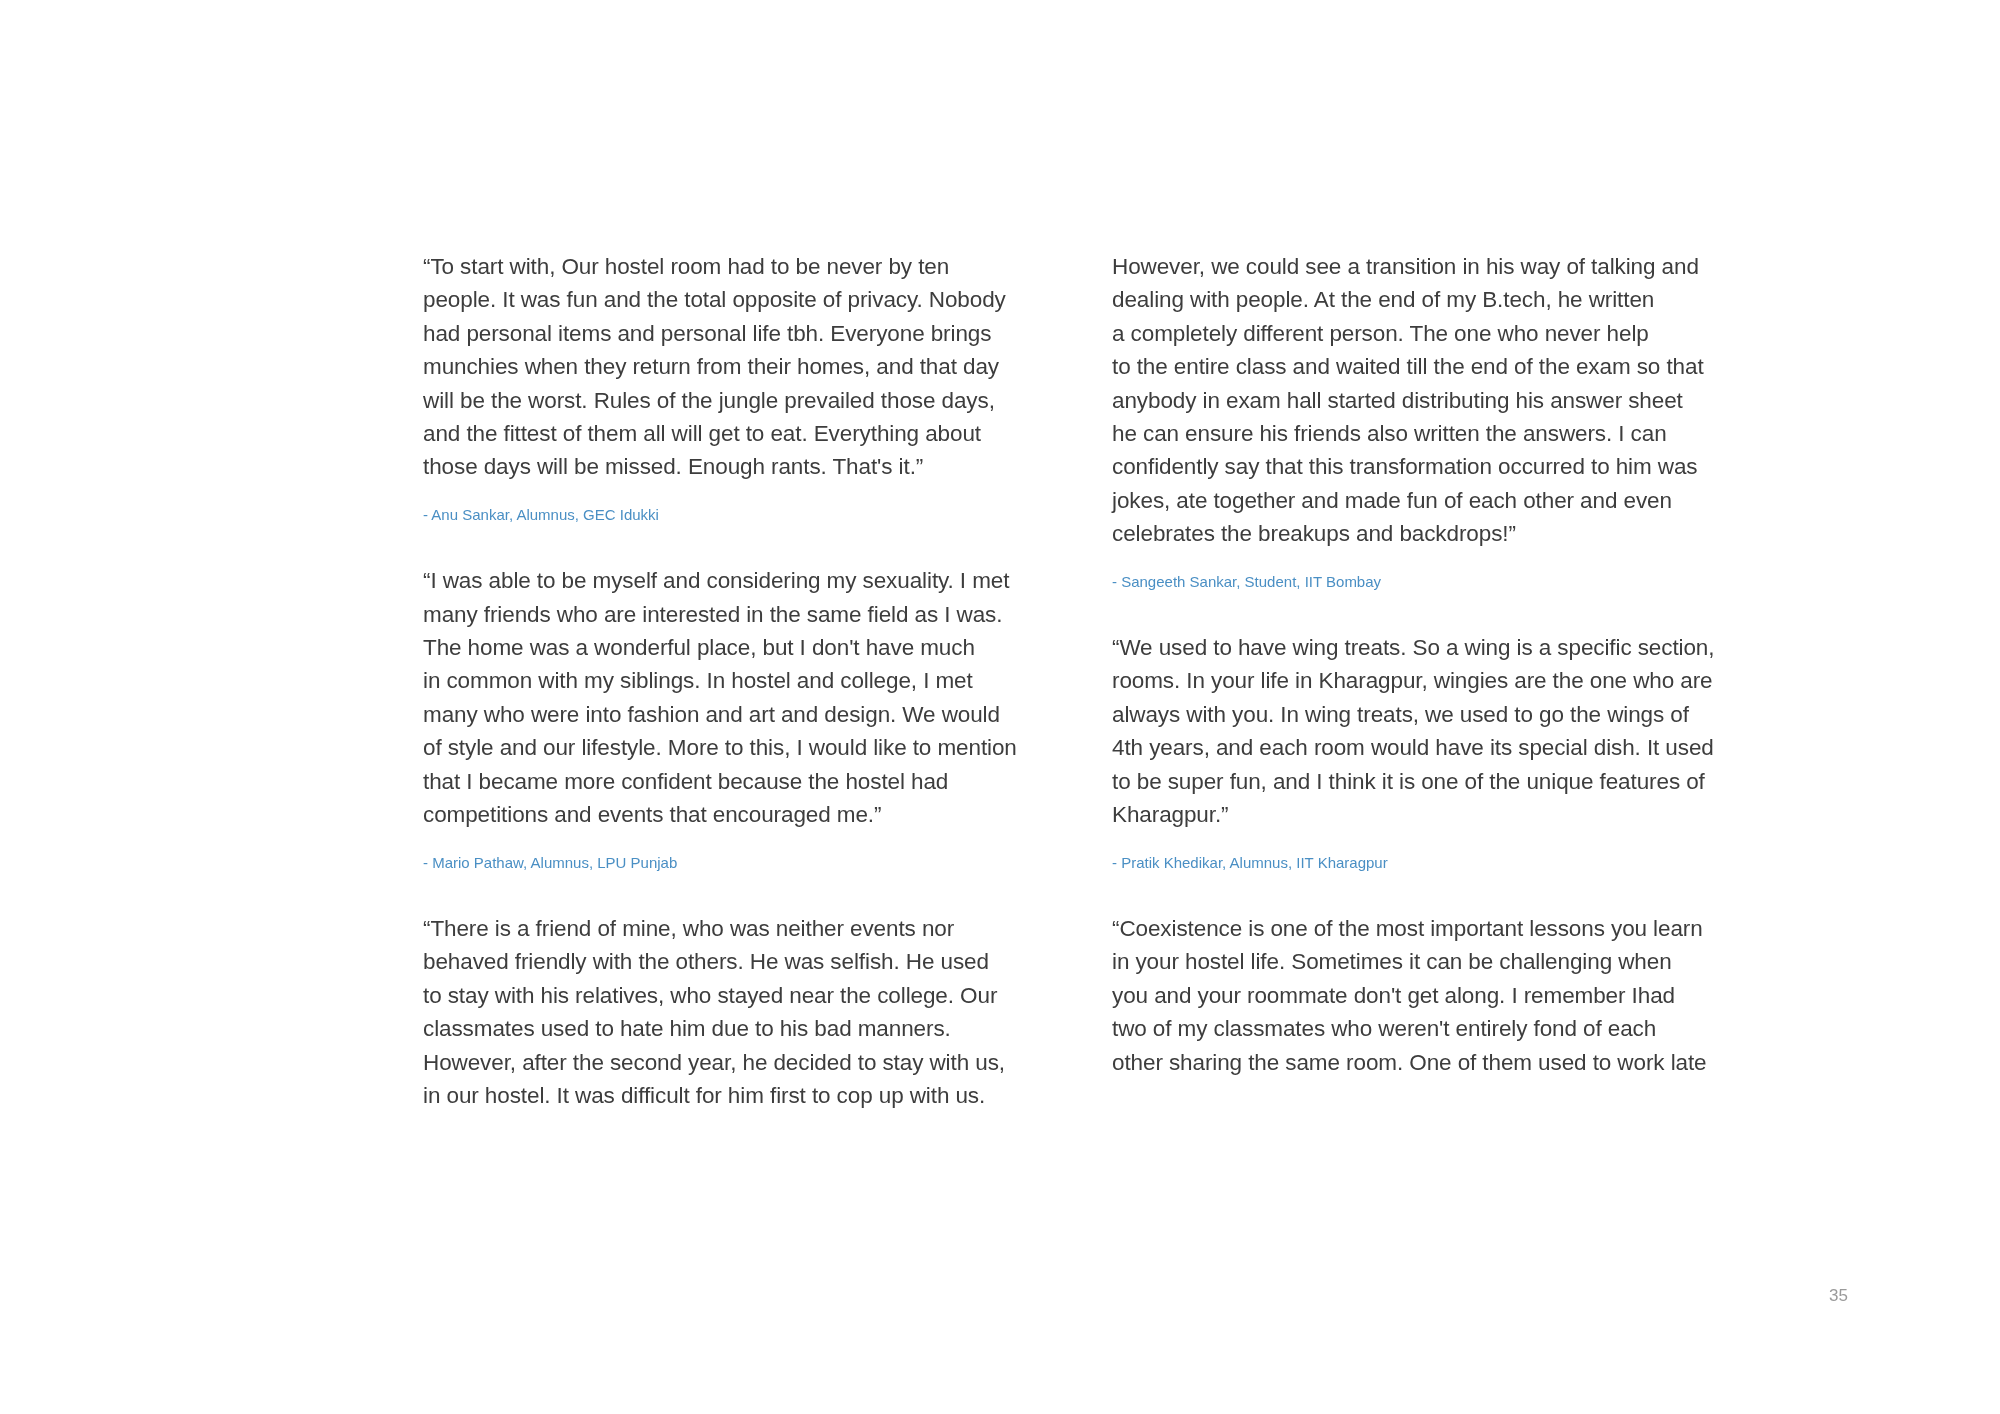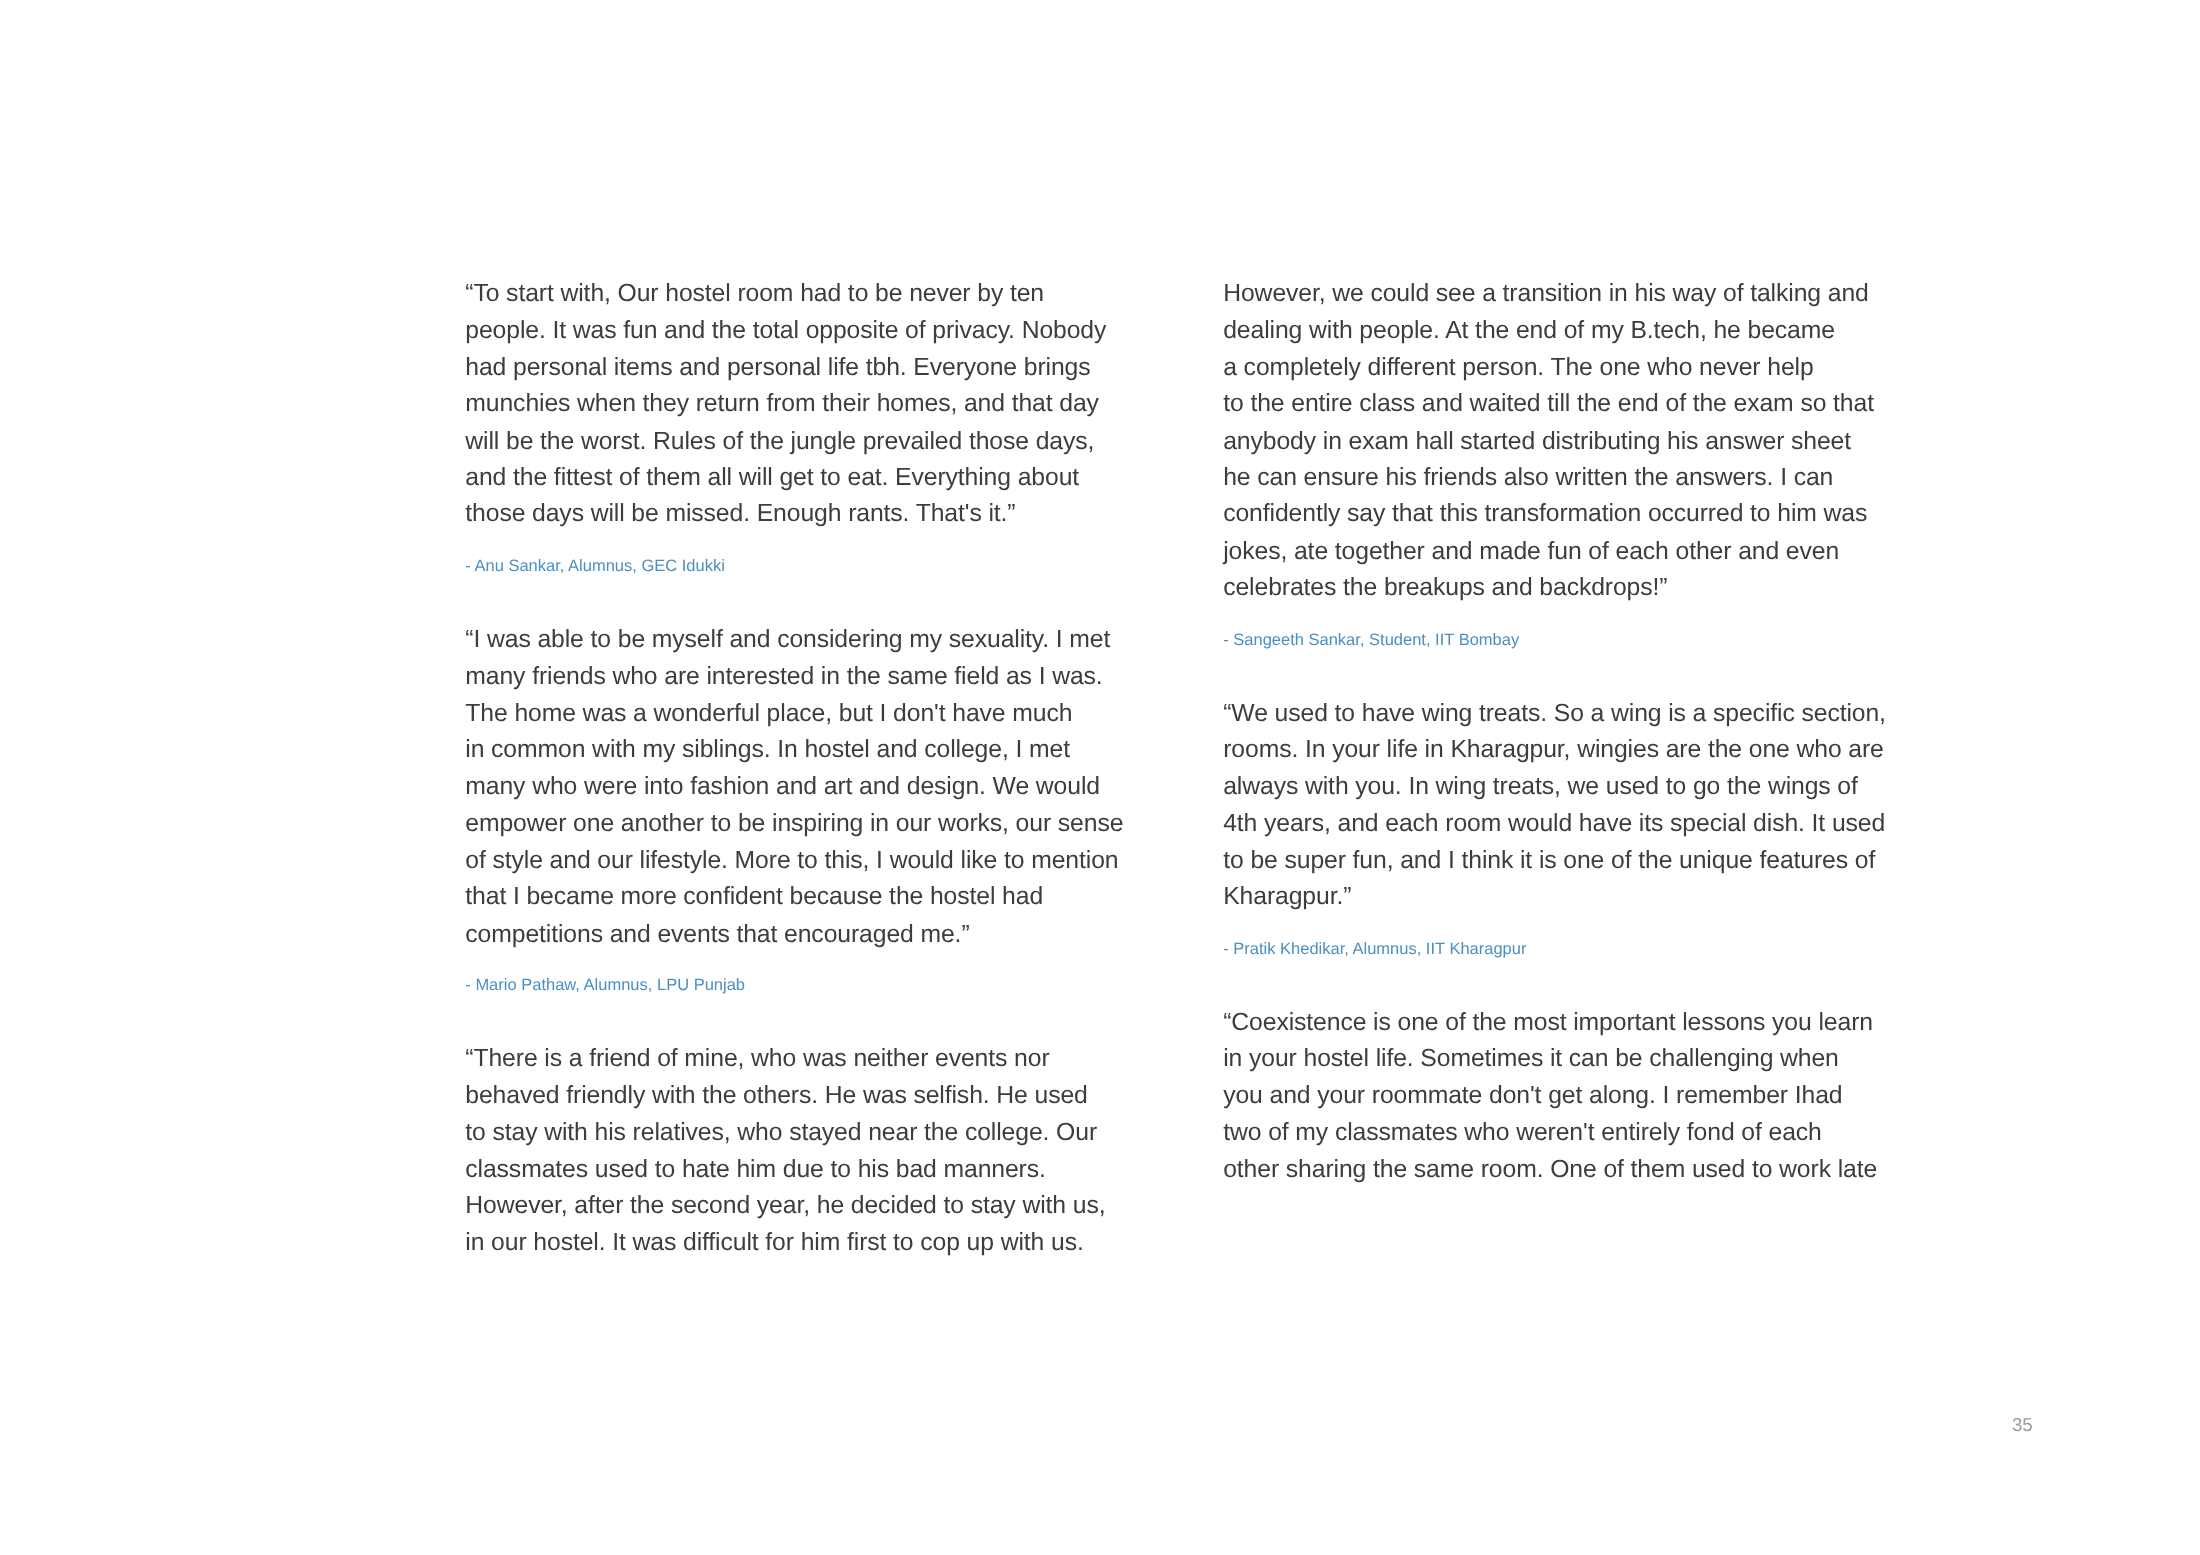--- a/index.html
+++ b/index.html
@@ -41,21 +41,20 @@
     <p class="attribution">- Anu Sankar, Alumnus, GEC Idukki</p>
   </div>
 
   <div class="block">
     <p class="para">
       <span class="line">“I was able to be myself and considering my sexuality. I met</span>
       <span class="line">many friends who are interested in the same field as I was.</span>
       <span class="line">The home was a wonderful place, but I don't have much</span>
       <span class="line">in common with my siblings. In hostel and college, I met</span>
       <span class="line">many who were into fashion and art and design. We would</span>
-      <span class="line">empower one another to be inspiring in our works, our sense</span>
       <span class="line">of style and our lifestyle. More to this, I would like to mention</span>
       <span class="line">that I became more confident because the hostel had</span>
       <span class="line">competitions and events that encouraged me.”</span>
     </p>
     <p class="attribution">- Mario Pathaw, Alumnus, LPU Punjab</p>
   </div>
 
   <div class="block">
     <p class="para">
       <span class="line">“There is a friend of mine, who was neither events nor</span>
@@ -65,21 +64,21 @@
       <span class="line">However, after the second year, he decided to stay with us,</span>
       <span class="line">in our hostel. It was difficult for him first to cop up with us.</span>
     </p>
   </div>
 </div>
 
 <div class="column col-right">
   <div class="block">
     <p class="para">
       <span class="line">However, we could see a transition in his way of talking and</span>
-      <span class="line">dealing with people. At the end of my B.tech, he became</span>
+      <span class="line">dealing with people. At the end of my B.tech, he written</span>
       <span class="line">a completely different person. The one who never help</span>
       <span class="line">to the entire class and waited till the end of the exam so that</span>
       <span class="line">anybody in exam hall started distributing his answer sheet</span>
       <span class="line">he can ensure his friends also written the answers. I can</span>
       <span class="line">confidently say that this transformation occurred to him was</span>
       <span class="line">jokes, ate together and made fun of each other and even</span>
       <span class="line">celebrates the breakups and backdrops!”</span>
     </p>
     <p class="attribution">- Sangeeth Sankar, Student, IIT Bombay</p>
   </div>

